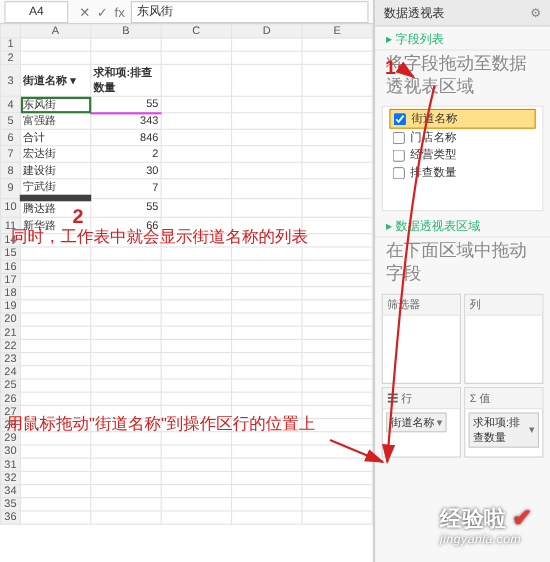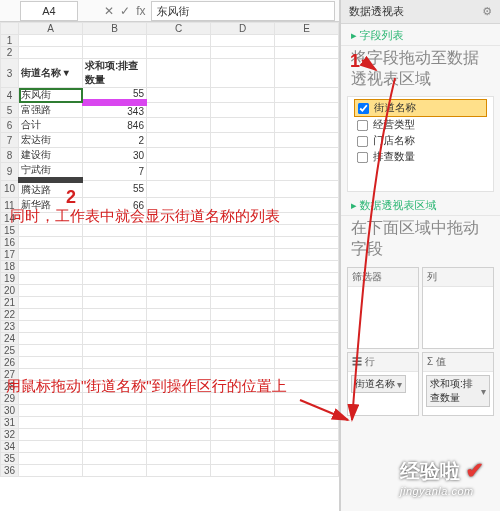--- a/index.html
+++ b/index.html
@@ -2,21 +2,21 @@
 <html><head>
   <meta charset="utf-8">
   <style>
     * { box-sizing: border-box; margin: 0; padding: 0; }
     html, body { width: 500px; height: 511px; font-family: "Microsoft YaHei", Arial, sans-serif; font-size: 11px; color: #333; background: #f3f3f3; overflow: hidden; position: relative; }
     .workarea { display: flex; height: 100%; }
     .left-pane { width: 340px; background: #fff; display: flex; flex-direction: column; border-right: 1px solid #d0d0d0; }
     .right-pane { flex: 1; background: #f7f7f7; display: flex; flex-direction: column; border-left: 1px solid #d0d0d0; }
     
     .fbar { display: flex; align-items: center; height: 22px; border-bottom: 1px solid #d0d0d0; background: #fafafa; }
-    .namebox { width: 58px; height: 20px; border: 1px solid #ccc; background: #fff; text-align: center; line-height: 18px; margin: 0 20px; font-size: 11px; }
+    .namebox { width: 58px; height: 20px; border: 1px solid #ccc; background: #fff; text-align: center; line-height: 18px; margin: 0 4px; font-size: 11px; }
     .fbar-icons { display: flex; gap: 6px; padding: 0 6px; color: #7a7a7a; }
     .fbar-icons span { font-size: 12px; }
     .fbar-input { flex: 1; height: 20px; border: 1px solid #ccc; background: #fff; line-height: 18px; padding: 0 4px; margin-right: 4px; }
     
     .gridwrap { flex: 1; position: relative; overflow: hidden; }
     table.grid { border-collapse: collapse; table-layout: fixed; width: 100%; }
     table.grid th, table.grid td { border: 1px solid #e3e3e3; height: 11px; font-size: 10px; padding: 0 2px; background: #fff; }
     table.grid th { background: #f0f0f0; color: #555; font-weight: normal; text-align: center; }
     th.rowh { width: 18px; background: #f0f0f0; text-align: center; color:#777; }
     td.colA { width: 82px; }
@@ -106,21 +106,21 @@
           <th class="rowh">4</th>
           <td class="colA sel pivot-area" style="border-top:1px solid #e3e3e3;border-bottom:1px solid #e3e3e3;">东风街</td>
           <td class="colB pivot-area" style="border-top:1px solid #e3e3e3;border-bottom:1px solid #e3e3e3;">55</td>
           <td></td>
               <td></td>
               <td></td>
         </tr>
         <tr>
               <th class="rowh">5</th>
               <td class="colA pivot-area" style="border-top:1px solid #e3e3e3;border-bottom:1px solid #e3e3e3;">富强路</td>
-              <td class="colB pivot-area" style="border-top:7px solid #d946ef;border-bottom:1px solid #e3e3e3;margin-left:26px;">343</td>
+              <td class="colB pivot-area" style="border-top:2px solid #d946ef;border-bottom:1px solid #e3e3e3;margin-left:26px;">343</td>
               <td></td>
               <td></td>
               <td></td>
             </tr>
         <tr>
               <th class="rowh">6</th>
               <td class="colA pivot-area" style="border-top:1px solid #e3e3e3;border-bottom:1px solid #e3e3e3;">合计</td>
               <td class="colB pivot-area" style="border-top:1px solid #e3e3e3;border-bottom:1px solid #e3e3e3;">846</td>
               <td></td>
               <td></td>
@@ -356,25 +356,25 @@
     </div>
     <div class="rp-sec">▸ <span>字段列表</span></div>
     <div class="rp-hint">将字段拖动至数据透视表区域</div>
     <div class="field-list">
       <div class="field-item sel-field">
         <input type="checkbox" checked="" style="">
         <span>街道名称</span>
       </div>
       <div class="field-item">
         <input type="checkbox" style="">
-        <span>经营类型</span>
+        <span>门店名称</span>
       </div>
       <div class="field-item">
         <input type="checkbox" style="">
-        <span>门店名称</span>
+        <span>经营类型</span>
       </div>
       <div class="field-item">
         <input type="checkbox" style="">
         <span>排查数量</span>
       </div>
     </div>
     <div class="rp-sec">▸ <span>数据透视表区域</span></div>
     <div class="rp-hint">在下面区域中拖动字段</div>
     <div class="areas">
       <div class="areabox">

